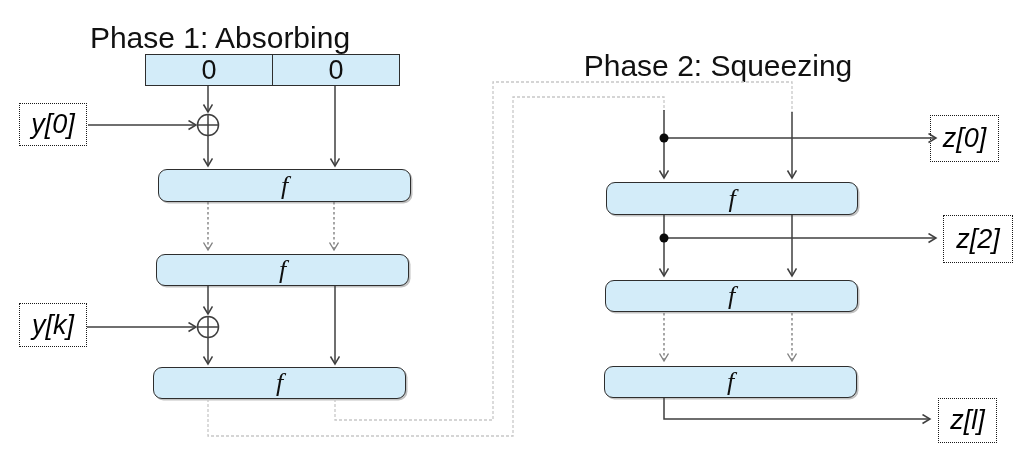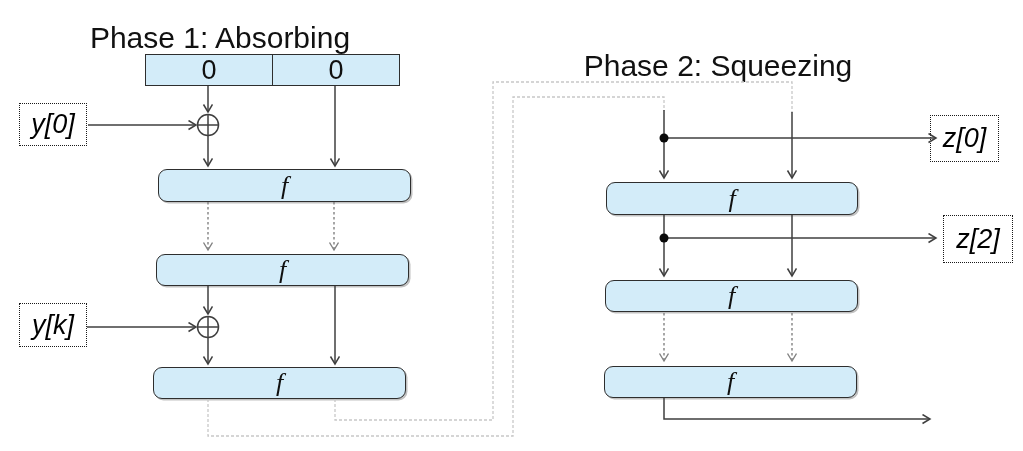--- a/index.html
+++ b/index.html
@@ -86,20 +86,21 @@
     <span class="f-label">f</span>
   </div>
   <div class="f-box fb-s3">
     <span class="f-label">f</span>
   </div>
 
   <div class="io-box io-y0">y[0]</div>
   <div class="io-box io-yk">y[k]</div>
   <div class="io-box io-z0">z[0]</div>
   <div class="io-box io-z1">z[2]</div>
+  <div class="io-box io-zl">z[l]</div>
 
   <svg class="wires" width="1023" height="451" viewBox="0 0 1023 451">
     <defs>
       <marker id="mDark" markerUnits="userSpaceOnUse" markerWidth="12" markerHeight="12" refX="8" refY="5" orient="auto">
         <path d="M0.5,0.5 L8,5 L0.5,9.5" fill="none" stroke="#3f3f3f" stroke-width="1.5"></path>
       </marker>
       <marker id="mGray" markerUnits="userSpaceOnUse" markerWidth="12" markerHeight="12" refX="8" refY="5" orient="auto">
         <path d="M0.5,0.5 L8,5 L0.5,9.5" fill="none" stroke="#828282" stroke-width="1.4"></path>
       </marker>
     </defs>

